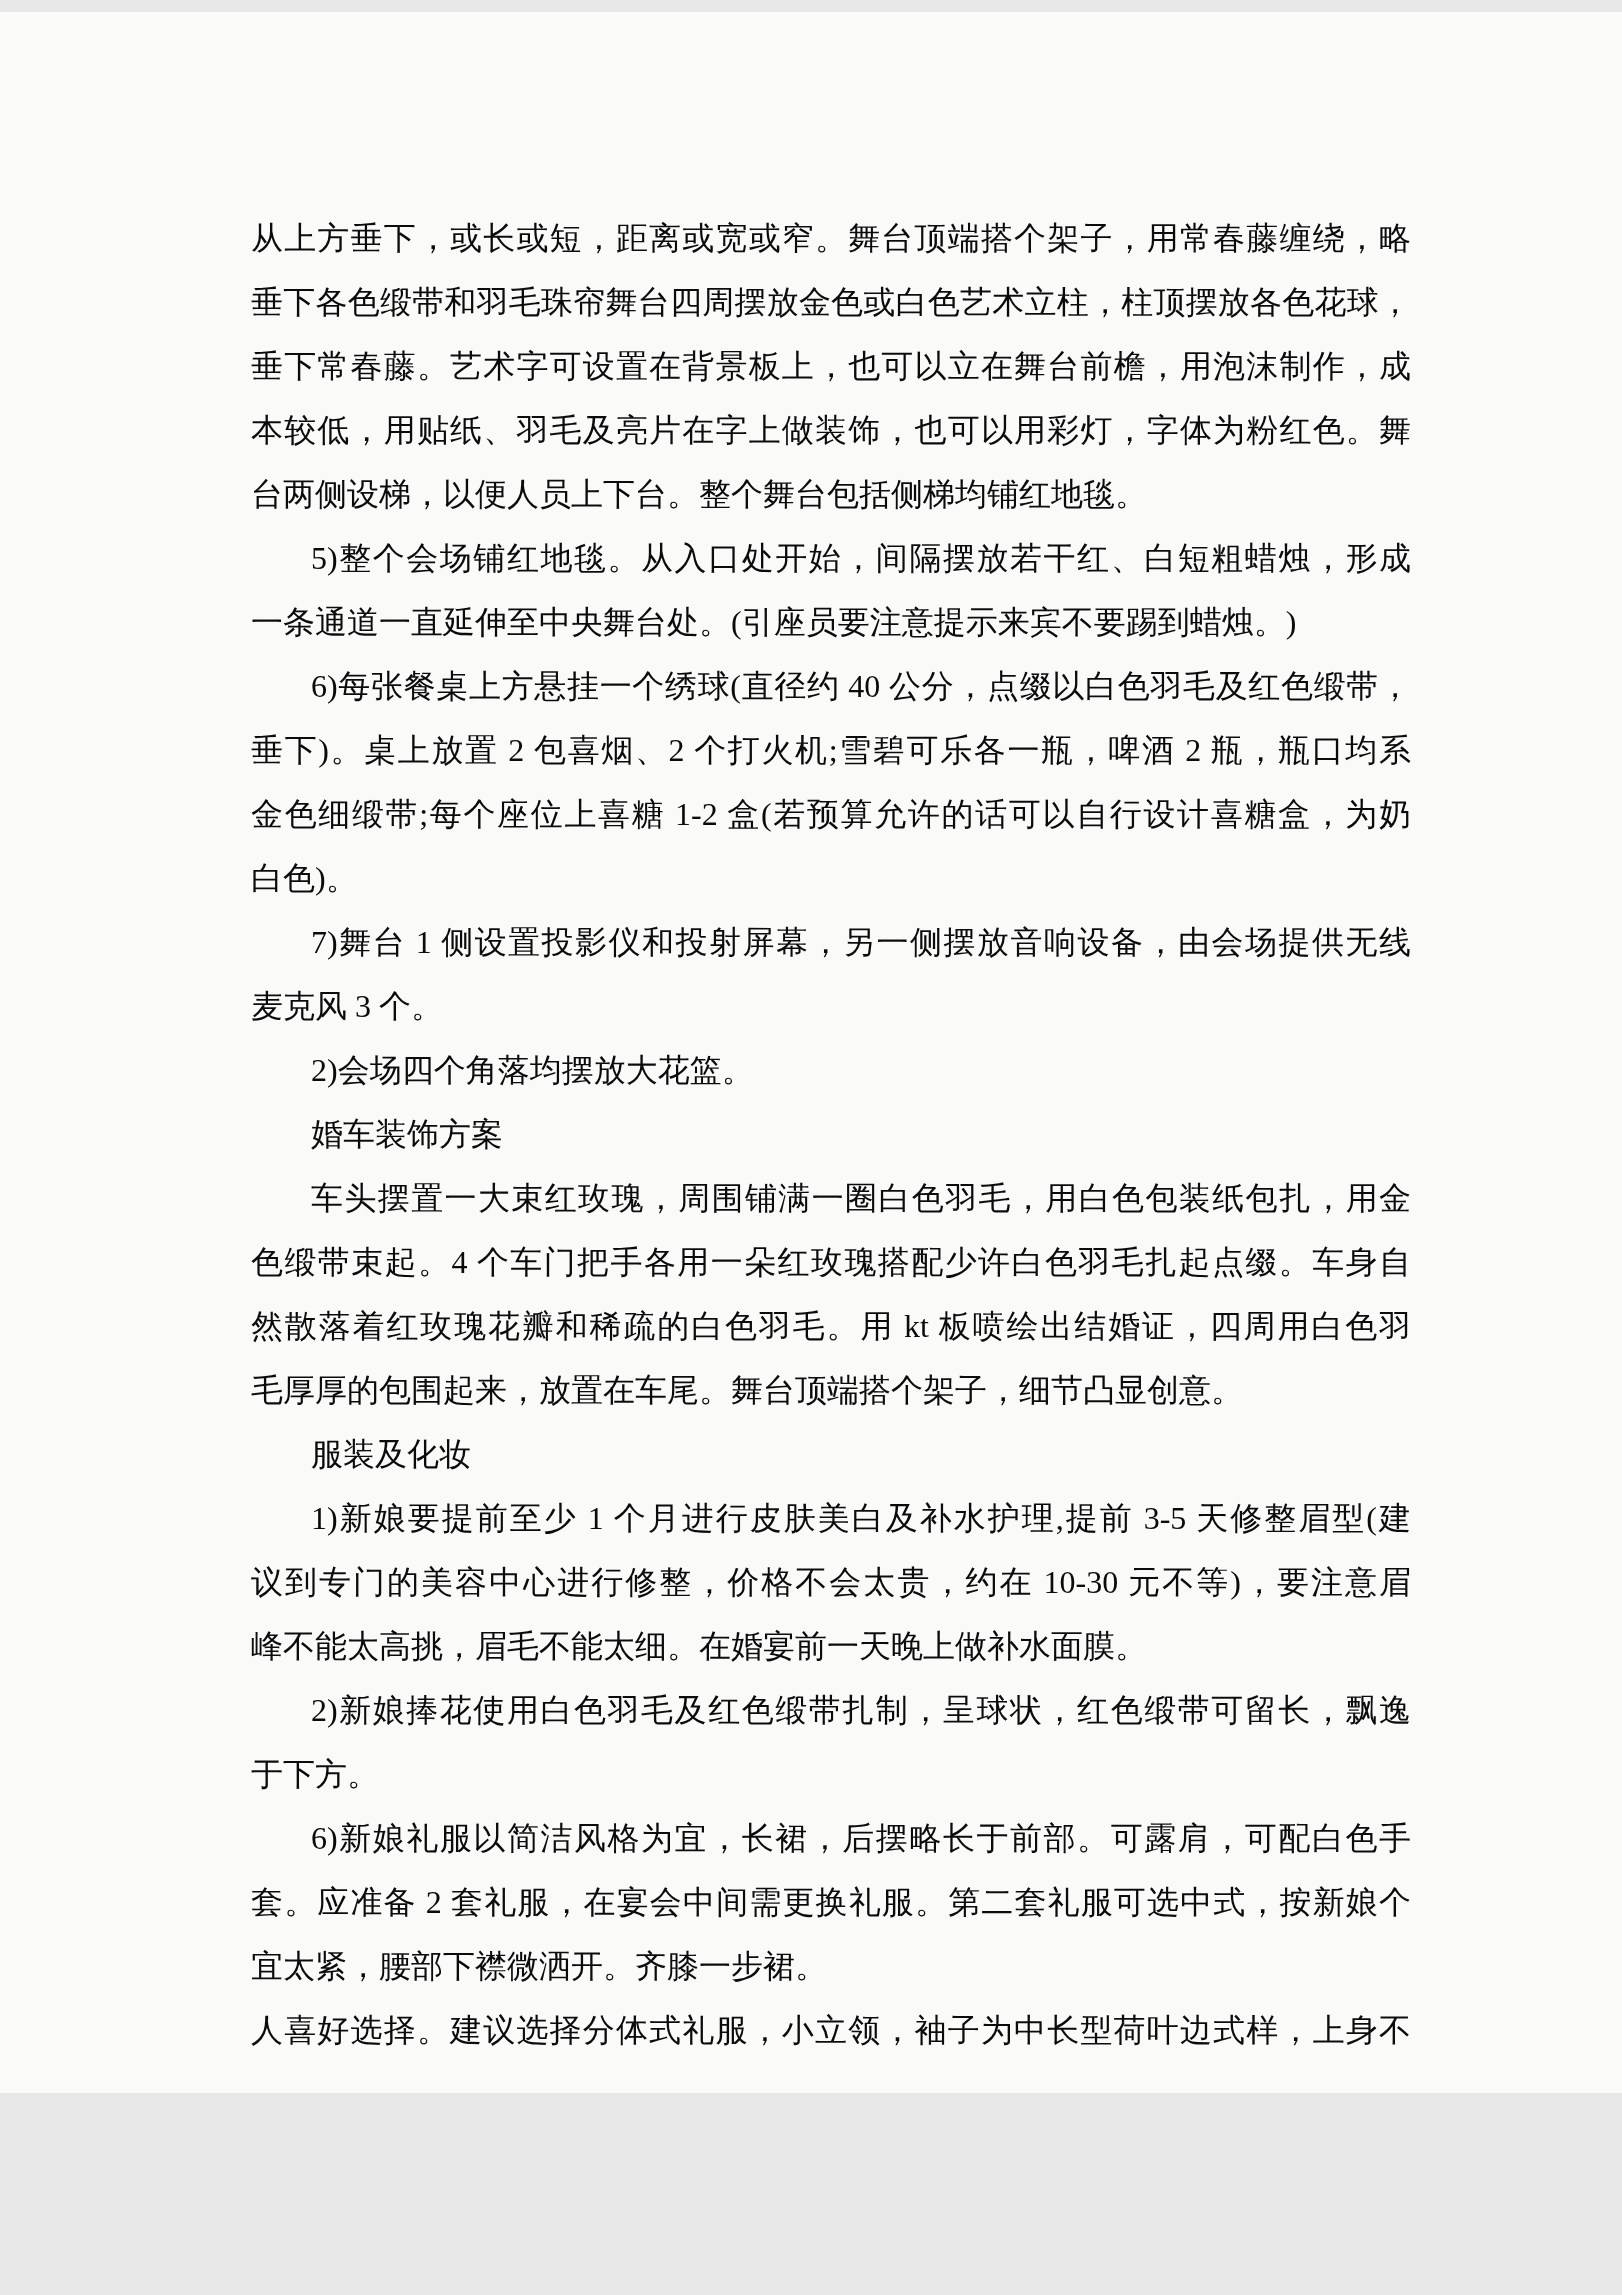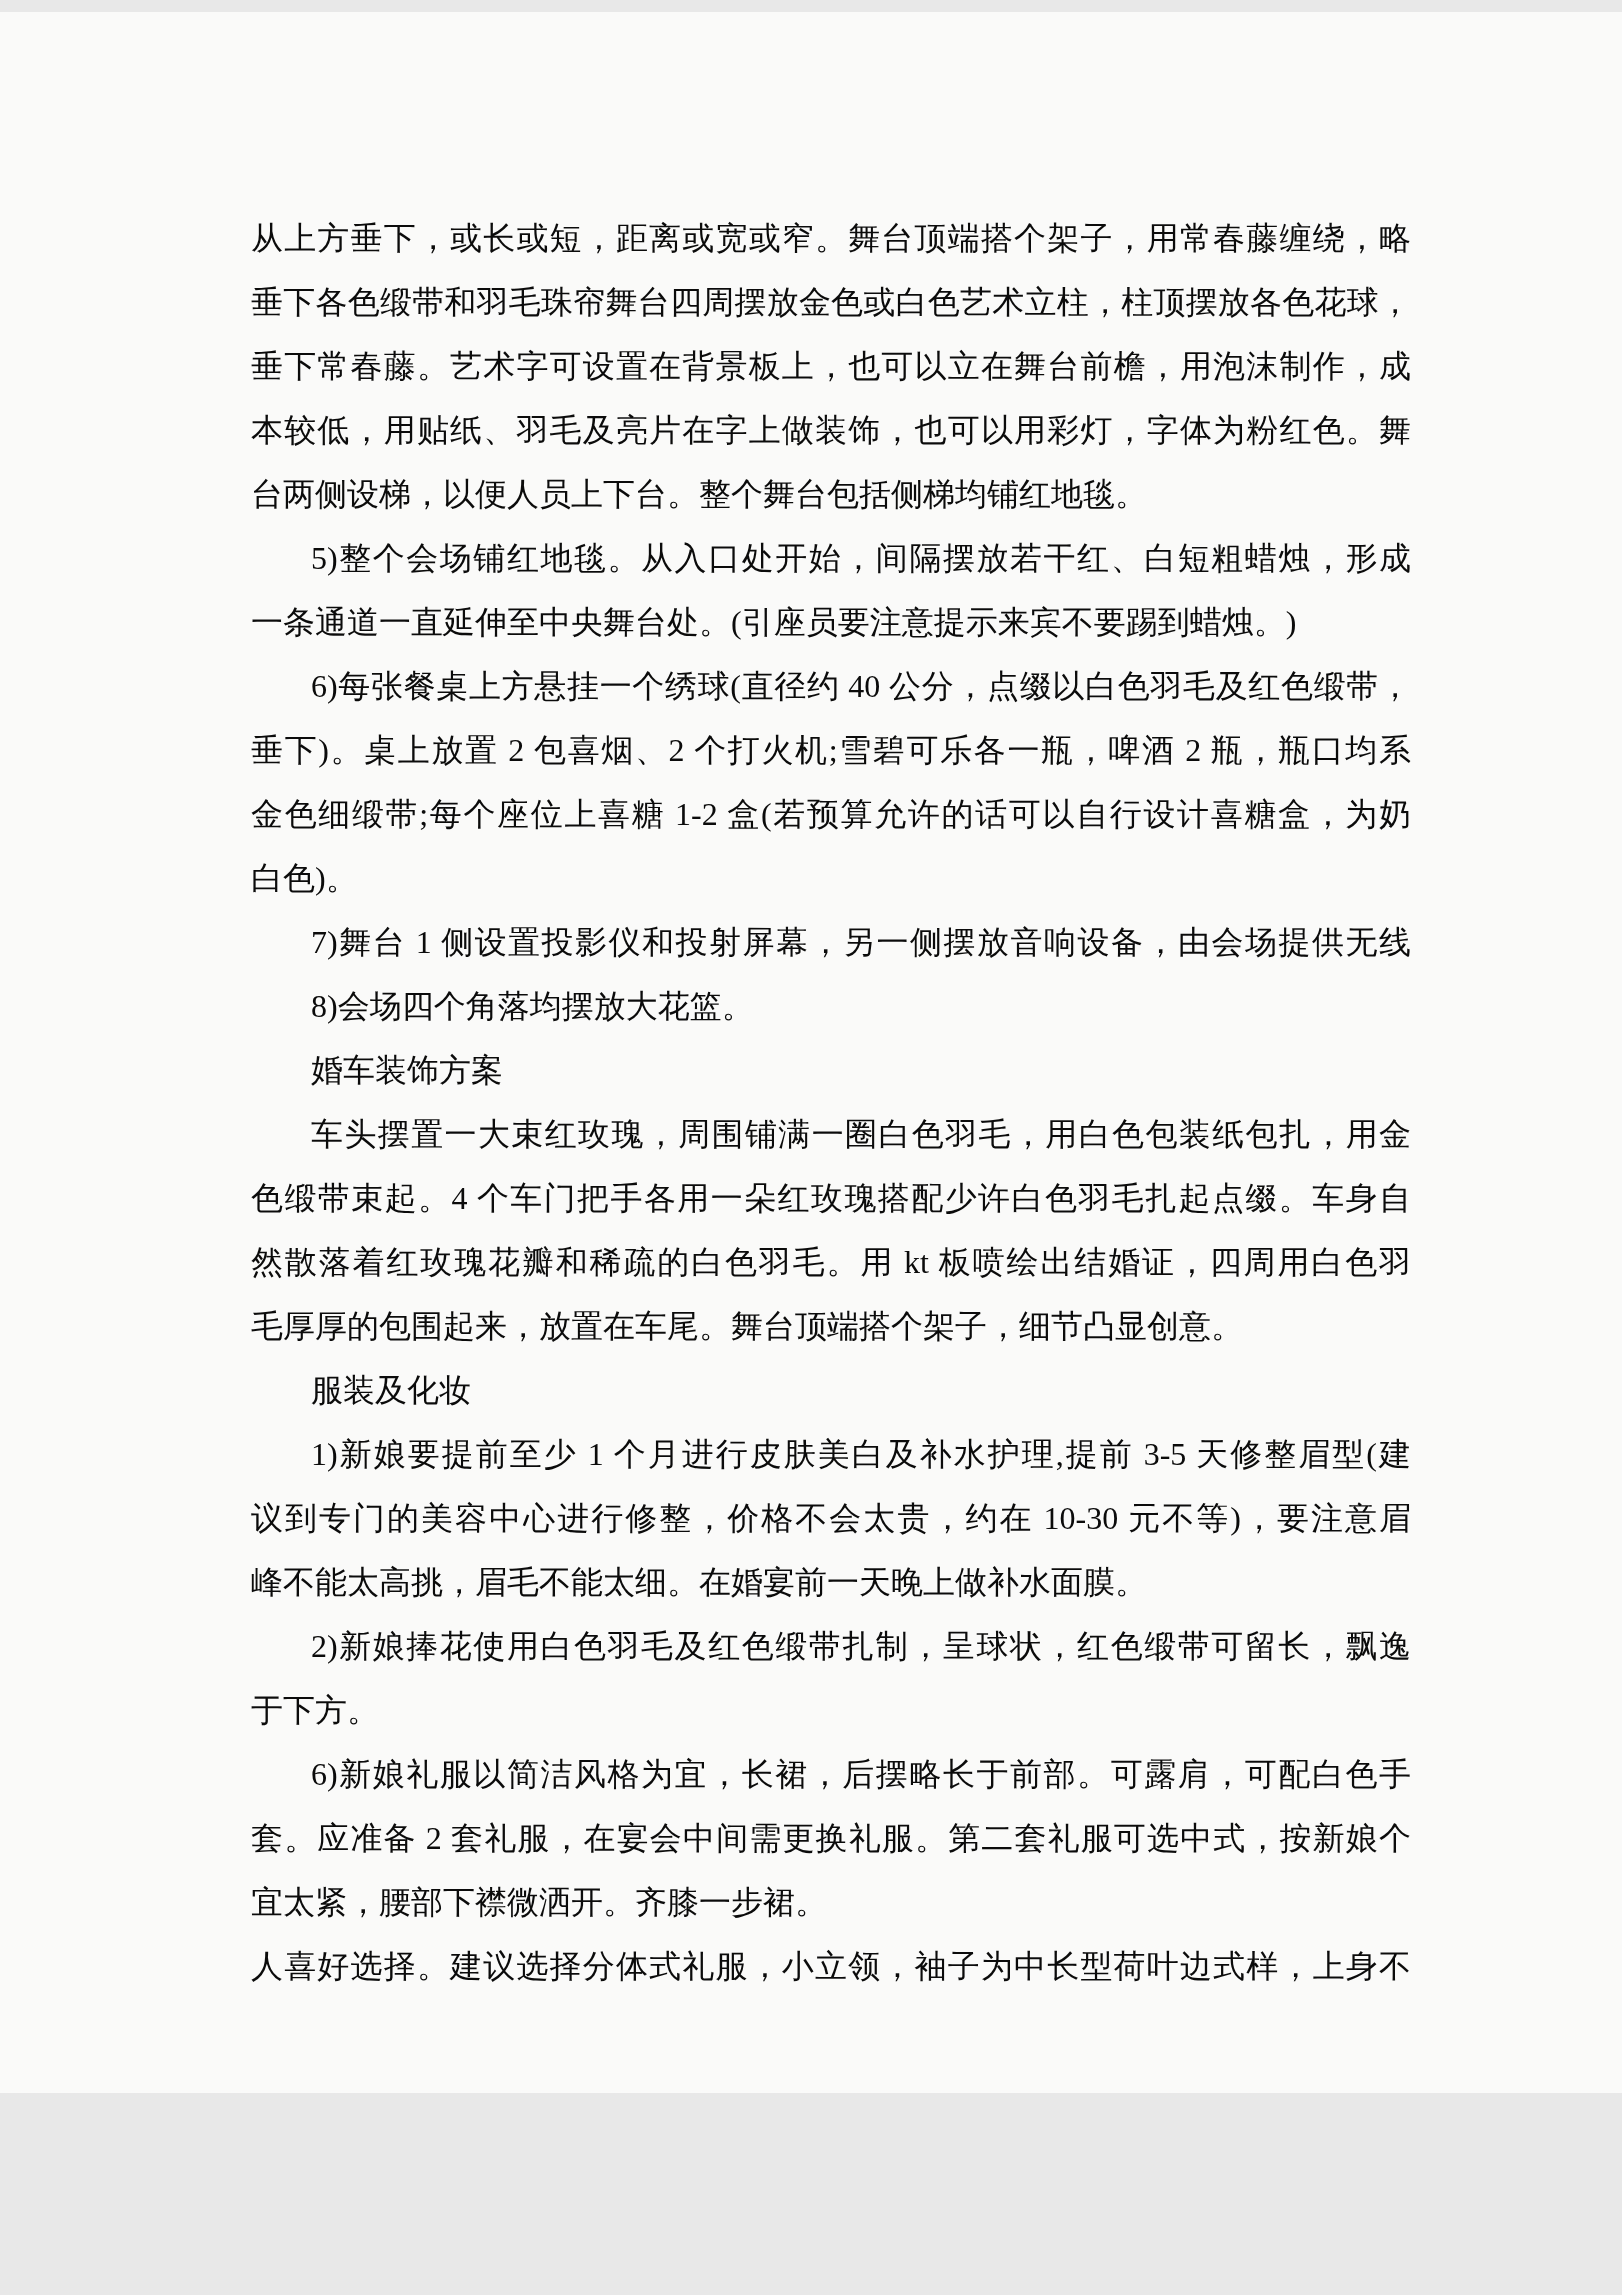--- a/index.html
+++ b/index.html
@@ -50,21 +50,22 @@
       <div class="line">垂下常春藤。艺术字可设置在背景板上，也可以立在舞台前檐，用泡沫制作，成</div>
       <div class="line">本较低，用贴纸、羽毛及亮片在字上做装饰，也可以用彩灯，字体为粉红色。舞</div>
       <div class="line para-end">台两侧设梯，以便人员上下台。整个舞台包括侧梯均铺红地毯。</div>
       <div class="line indent">5)整个会场铺红地毯。从入口处开始，间隔摆放若干红、白短粗蜡烛，形成</div>
       <div class="line para-end">一条通道一直延伸至中央舞台处。(引座员要注意提示来宾不要踢到蜡烛。)</div>
       <div class="line indent">6)每张餐桌上方悬挂一个绣球(直径约 40 公分，点缀以白色羽毛及红色缎带，</div>
       <div class="line">垂下)。桌上放置 2 包喜烟、2 个打火机;雪碧可乐各一瓶，啤酒 2 瓶，瓶口均系</div>
       <div class="line">金色细缎带;每个座位上喜糖 1-2 盒(若预算允许的话可以自行设计喜糖盒，为奶</div>
       <div class="line para-end">白色)。</div>
       <div class="line indent">7)舞台 1 侧设置投影仪和投射屏幕，另一侧摆放音响设备，由会场提供无线</div>
-      <div class="line indent para-end">8)会场四个角落均摆放大花篮。</div>
+      <div class="line para-end">麦克风 3 个。</div>
+      <div class="line indent para-end">2)会场四个角落均摆放大花篮。</div>
       <div class="line indent para-end">婚车装饰方案</div>
       <div class="line indent">车头摆置一大束红玫瑰，周围铺满一圈白色羽毛，用白色包装纸包扎，用金</div>
       <div class="line">色缎带束起。4 个车门把手各用一朵红玫瑰搭配少许白色羽毛扎起点缀。车身自</div>
       <div class="line">然散落着红玫瑰花瓣和稀疏的白色羽毛。用 kt 板喷绘出结婚证，四周用白色羽</div>
       <div class="line para-end">毛厚厚的包围起来，放置在车尾。舞台顶端搭个架子，细节凸显创意。</div>
       <div class="line indent para-end">服装及化妆</div>
       <div class="line indent">1)新娘要提前至少 1 个月进行皮肤美白及补水护理,提前 3-5 天修整眉型(建</div>
       <div class="line">议到专门的美容中心进行修整，价格不会太贵，约在 10-30 元不等)，要注意眉</div>
       <div class="line para-end">峰不能太高挑，眉毛不能太细。在婚宴前一天晚上做补水面膜。</div>
       <div class="line indent">2)新娘捧花使用白色羽毛及红色缎带扎制，呈球状，红色缎带可留长，飘逸</div>

